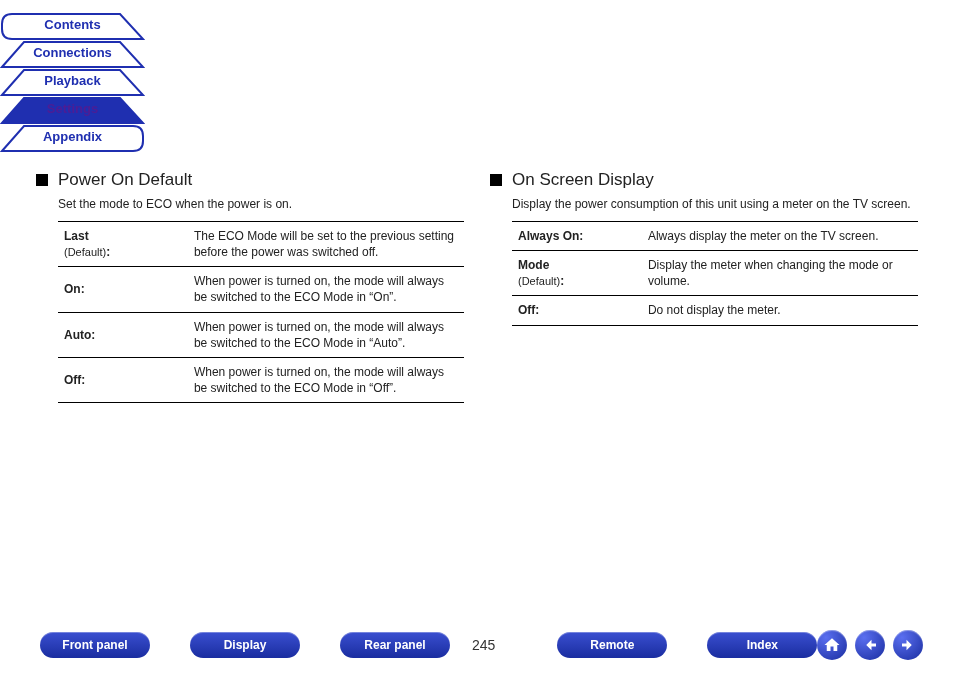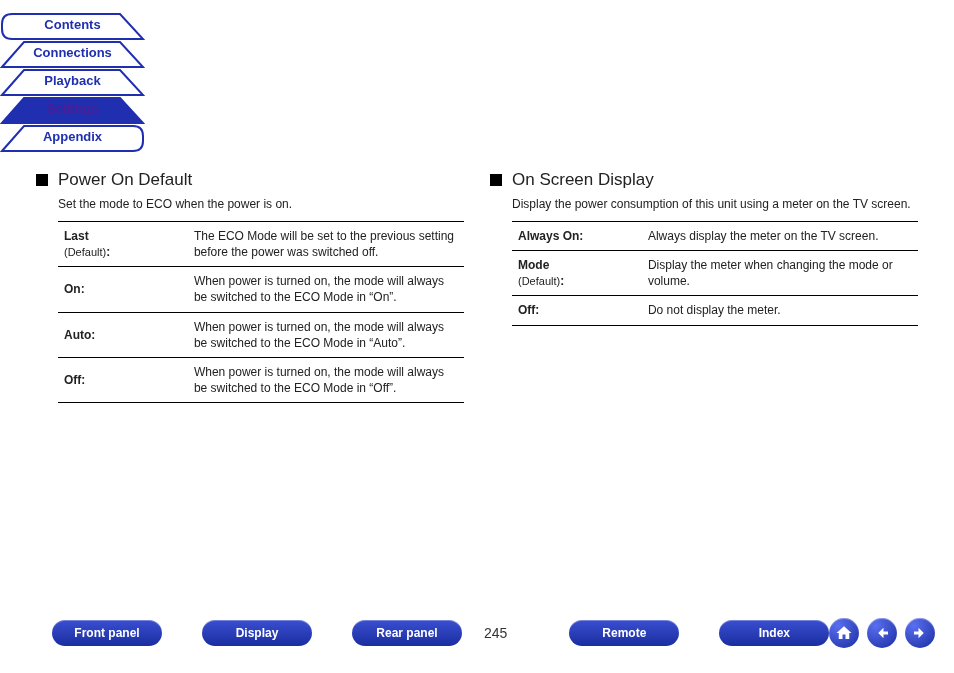--- a/index.html
+++ b/index.html
@@ -77,24 +77,24 @@
   }
   table.defs td.term {
     width: 32%;
     font-weight: normal;
   }
   table.defs td.term .tmain { font-weight: bold; }
   table.defs td.term .tdef { font-weight: normal; font-size: 11px; }
   
   .bottombar {
     position: absolute;
-    left: 0; right: 0; bottom: 20px;
+    left: 0; right: 0; bottom: 8px;
     display: flex;
     align-items: center;
-    padding: 0 52px;
+    padding: 0 40px;
   }
   .bot-left { display:flex; gap:40px; align-items:center; }
   .bot-right { display:flex; gap:40px; align-items:center; margin-left: 40px;}
   .pagen {
     font-size: 14px;
     color: #333;
     margin: 12px 22px;
   }
   .pill {
     width: 110px;

